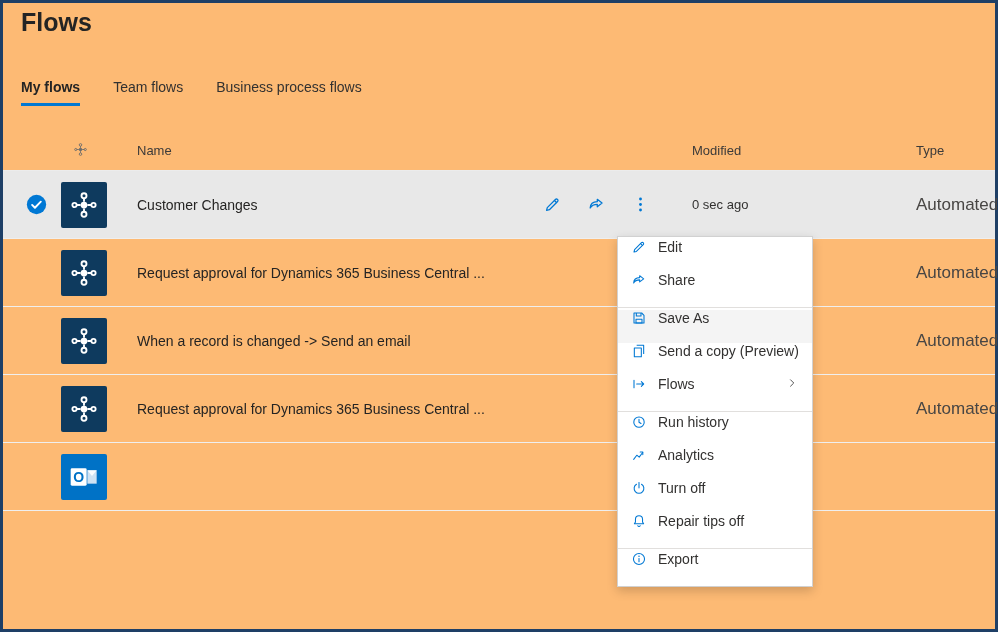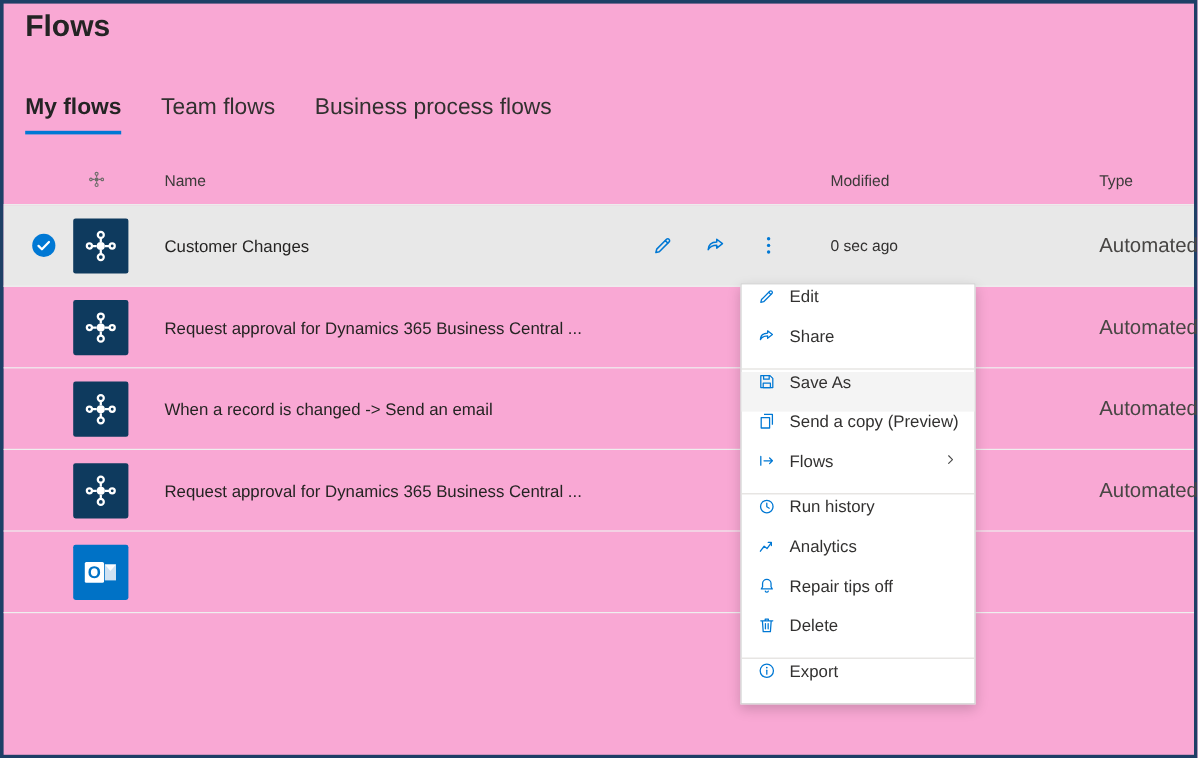--- a/index.html
+++ b/index.html
@@ -7,32 +7,32 @@
   body {
     font-family: "Liberation Sans", sans-serif;
     background: #ffffff;
     position: relative;
     overflow: hidden;
     color: var(--text, #323130);
   }
   .app {
     position: absolute; inset: 0;
     border: 3px solid var(--frame, #1e3f66);
-    background: #f9a8d4;
+    background: #fdba74;
   }
   .page-title {
     position: absolute; left: 18px; top: 5px;
     font-size: 25px; font-weight: 700; color: #242424;
   }
   .tabs {
     position: absolute; left: 18px; top: 76px;
     display: flex; gap: 33px;
   }
   .tab {
-    font-size: 19px; color: #323130;
+    font-size: 14px; color: #323130;
     padding-bottom: 8px; border-bottom: 3px solid transparent;
     cursor: pointer; white-space: nowrap;
   }
   .tab.active { font-weight: 700; color: #242424; border-bottom-color: var(--accent, #0078d4); }
 
   .table { position: absolute; left: 0; right: 0; top: 128px; }
   .thead, .row {
     display: grid;
     grid-template-columns: 56px 78px 539px 240px 1fr;
     align-items: center;
@@ -315,34 +315,34 @@
       <span>Run history</span>
     </div>
 
     <div class="menu-item">
       <svg class="ic">
           <use href="#i-chart"></use>
         </svg>
       <span>Analytics</span>
     </div>
 
+    <div class="menu-item">
+      <svg class="ic">
+          <use href="#i-power"></use>
+        </svg>
+      <span>Turn off</span>
+    </div>
 
     <div class="menu-item">
       <svg class="ic">
           <use href="#i-bell"></use>
         </svg>
       <span>Repair tips off</span>
     </div>
 
-    <div class="menu-item">
-      <svg class="ic">
-          <use href="#i-trash"></use>
-        </svg>
-      <span>Delete</span>
-    </div>
 
     <div class="menu-divider"></div>
 
     <div class="menu-item">
       <svg class="ic">
           <use href="#i-info"></use>
         </svg>
       <span>Export</span>
     </div>
 

